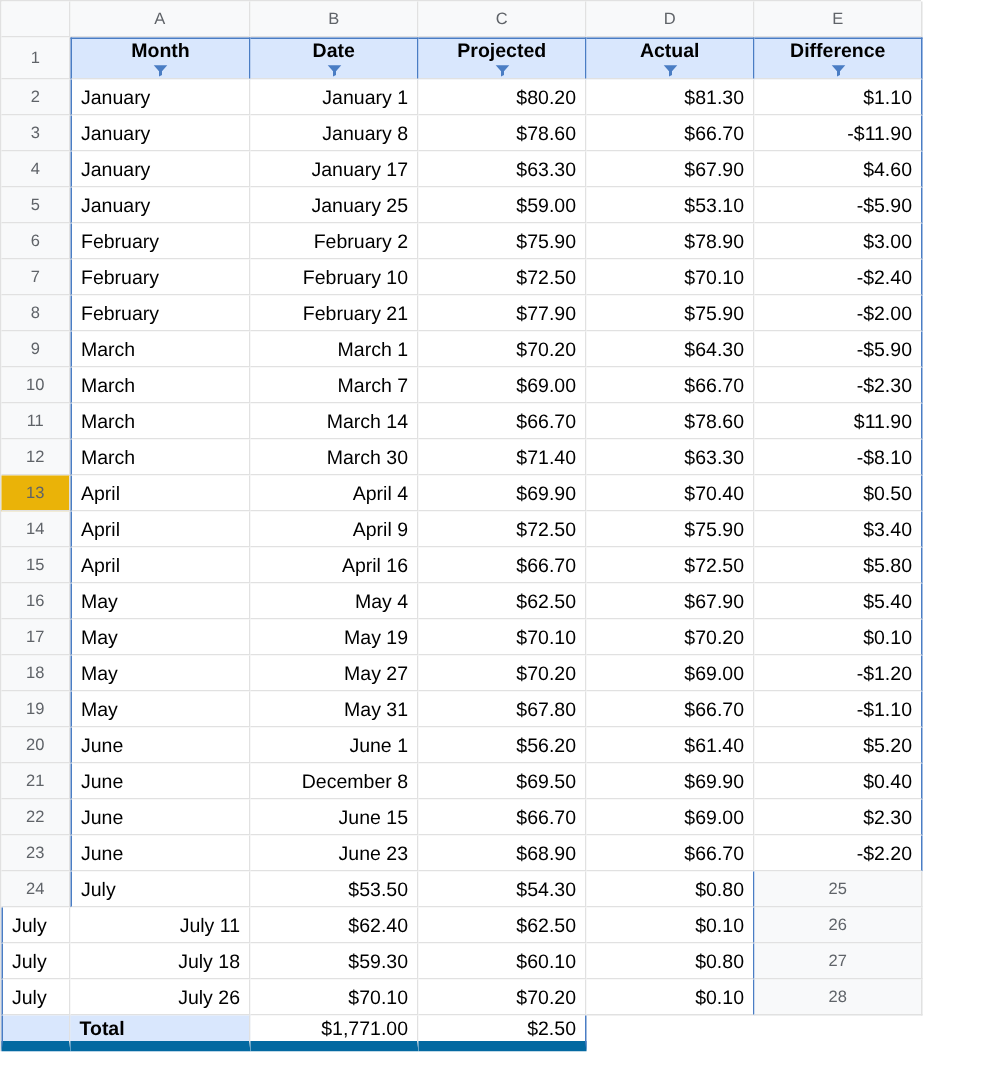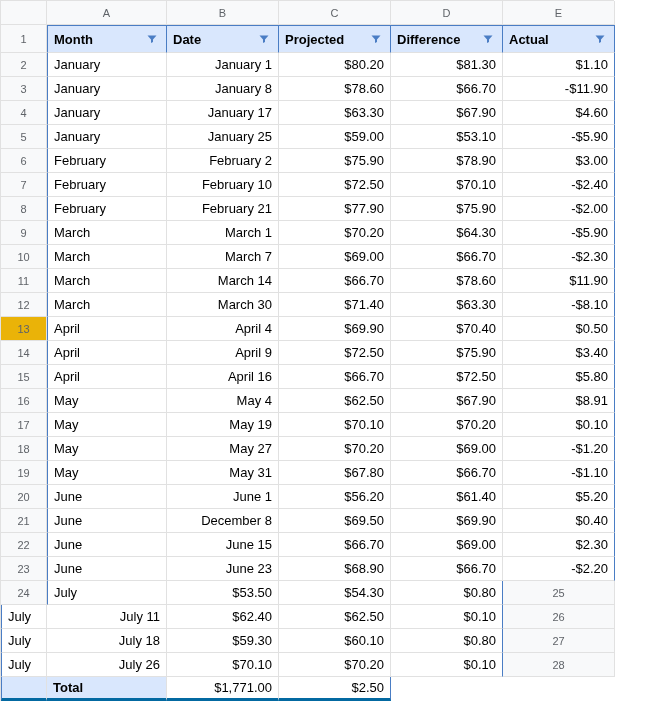--- a/index.html
+++ b/index.html
@@ -39,30 +39,31 @@
     height: 24px;
     background: #fff;
   }
   .tall { height: 28px; }
   .thead {
     background: #d9e7fd;
     font-weight: bold;
     justify-content: space-between;
     border-top: 1px solid #4a7dc4;
     height: 28px;
+    flex-direction: column;
   }
   .thead.first { border-left: 1px solid #4a7dc4; }
   .totalrow {
     background: #d9e7fd;
     font-weight: bold;
   }
   .totalrow.first { border-left: 1px solid #4a7dc4; }
   .r { justify-content: flex-end; text-align: right; }
   .br-strong { border-right: 1px solid #4a7dc4; }
-  .bb-strong { border-bottom: 3px solid #0369a1; text-align: center; }
+  .bb-strong { border-bottom: 7px solid #0369a1; text-align: center; }
   .rn-sel { background: #eab308; }
   .filter-icon {
     width: 16px; height: 16px;
     display: flex; align-items: center; justify-content: center;
     color: #4a7dc4;
   }
   .filter-icon svg { width: 12px; height: 12px; }
   .corner { background: #f8f9fa; border-right:1px solid #e1e1e1; border-bottom:1px solid #e1e1e1;}
 </style>
 </head>
@@ -94,35 +95,35 @@
     </div>
     <div class="cell thead br-strong">
       <span>Projected</span>
       <span class="filter-icon">
         <svg viewBox="0 0 24 24">
           <path fill="currentColor" d="M3 5h18l-7 8v5l-4 2v-7L3 5z"></path>
         </svg>
       </span>
     </div>
     <div class="cell thead br-strong">
+      <span>Actual</span>
+      <span class="filter-icon">
+        <svg viewBox="0 0 24 24">
+          <path fill="currentColor" d="M3 5h18l-7 8v5l-4 2v-7L3 5z"></path>
+        </svg>
+      </span>
+    </div>
+    <div class="cell thead br-strong">
       <span>Difference</span>
       <span class="filter-icon">
         <svg viewBox="0 0 24 24">
           <path fill="currentColor" d="M3 5h18l-7 8v5l-4 2v-7L3 5z"></path>
         </svg>
       </span>
     </div>
-    <div class="cell thead br-strong">
-      <span>Actual</span>
-      <span class="filter-icon">
-        <svg viewBox="0 0 24 24">
-          <path fill="currentColor" d="M3 5h18l-7 8v5l-4 2v-7L3 5z"></path>
-        </svg>
-      </span>
-    </div>
     <div class="rn">2</div>
     <div class="cell first" style="border-left: 1px solid rgb(74, 125, 196);">
       <span>January</span>
     </div>
     <div class="cell r">
       <span>January 1</span>
     </div>
     <div class="cell r">
       <span>$80.20</span>
     </div>
@@ -347,21 +348,21 @@
     <div class="cell r">
       <span>May 4</span>
     </div>
     <div class="cell r">
       <span>$62.50</span>
     </div>
     <div class="cell r">
       <span>$67.90</span>
     </div>
     <div class="cell r br-strong">
-      <span>$8.91</span>
+      <span>$5.40</span>
     </div>
     <div class="rn">17</div>
     <div class="cell first" style="border-left: 1px solid rgb(74, 125, 196);">
       <span>May</span>
     </div>
     <div class="cell r">
       <span>May 19</span>
     </div>
     <div class="cell r">
       <span>$70.10</span>

